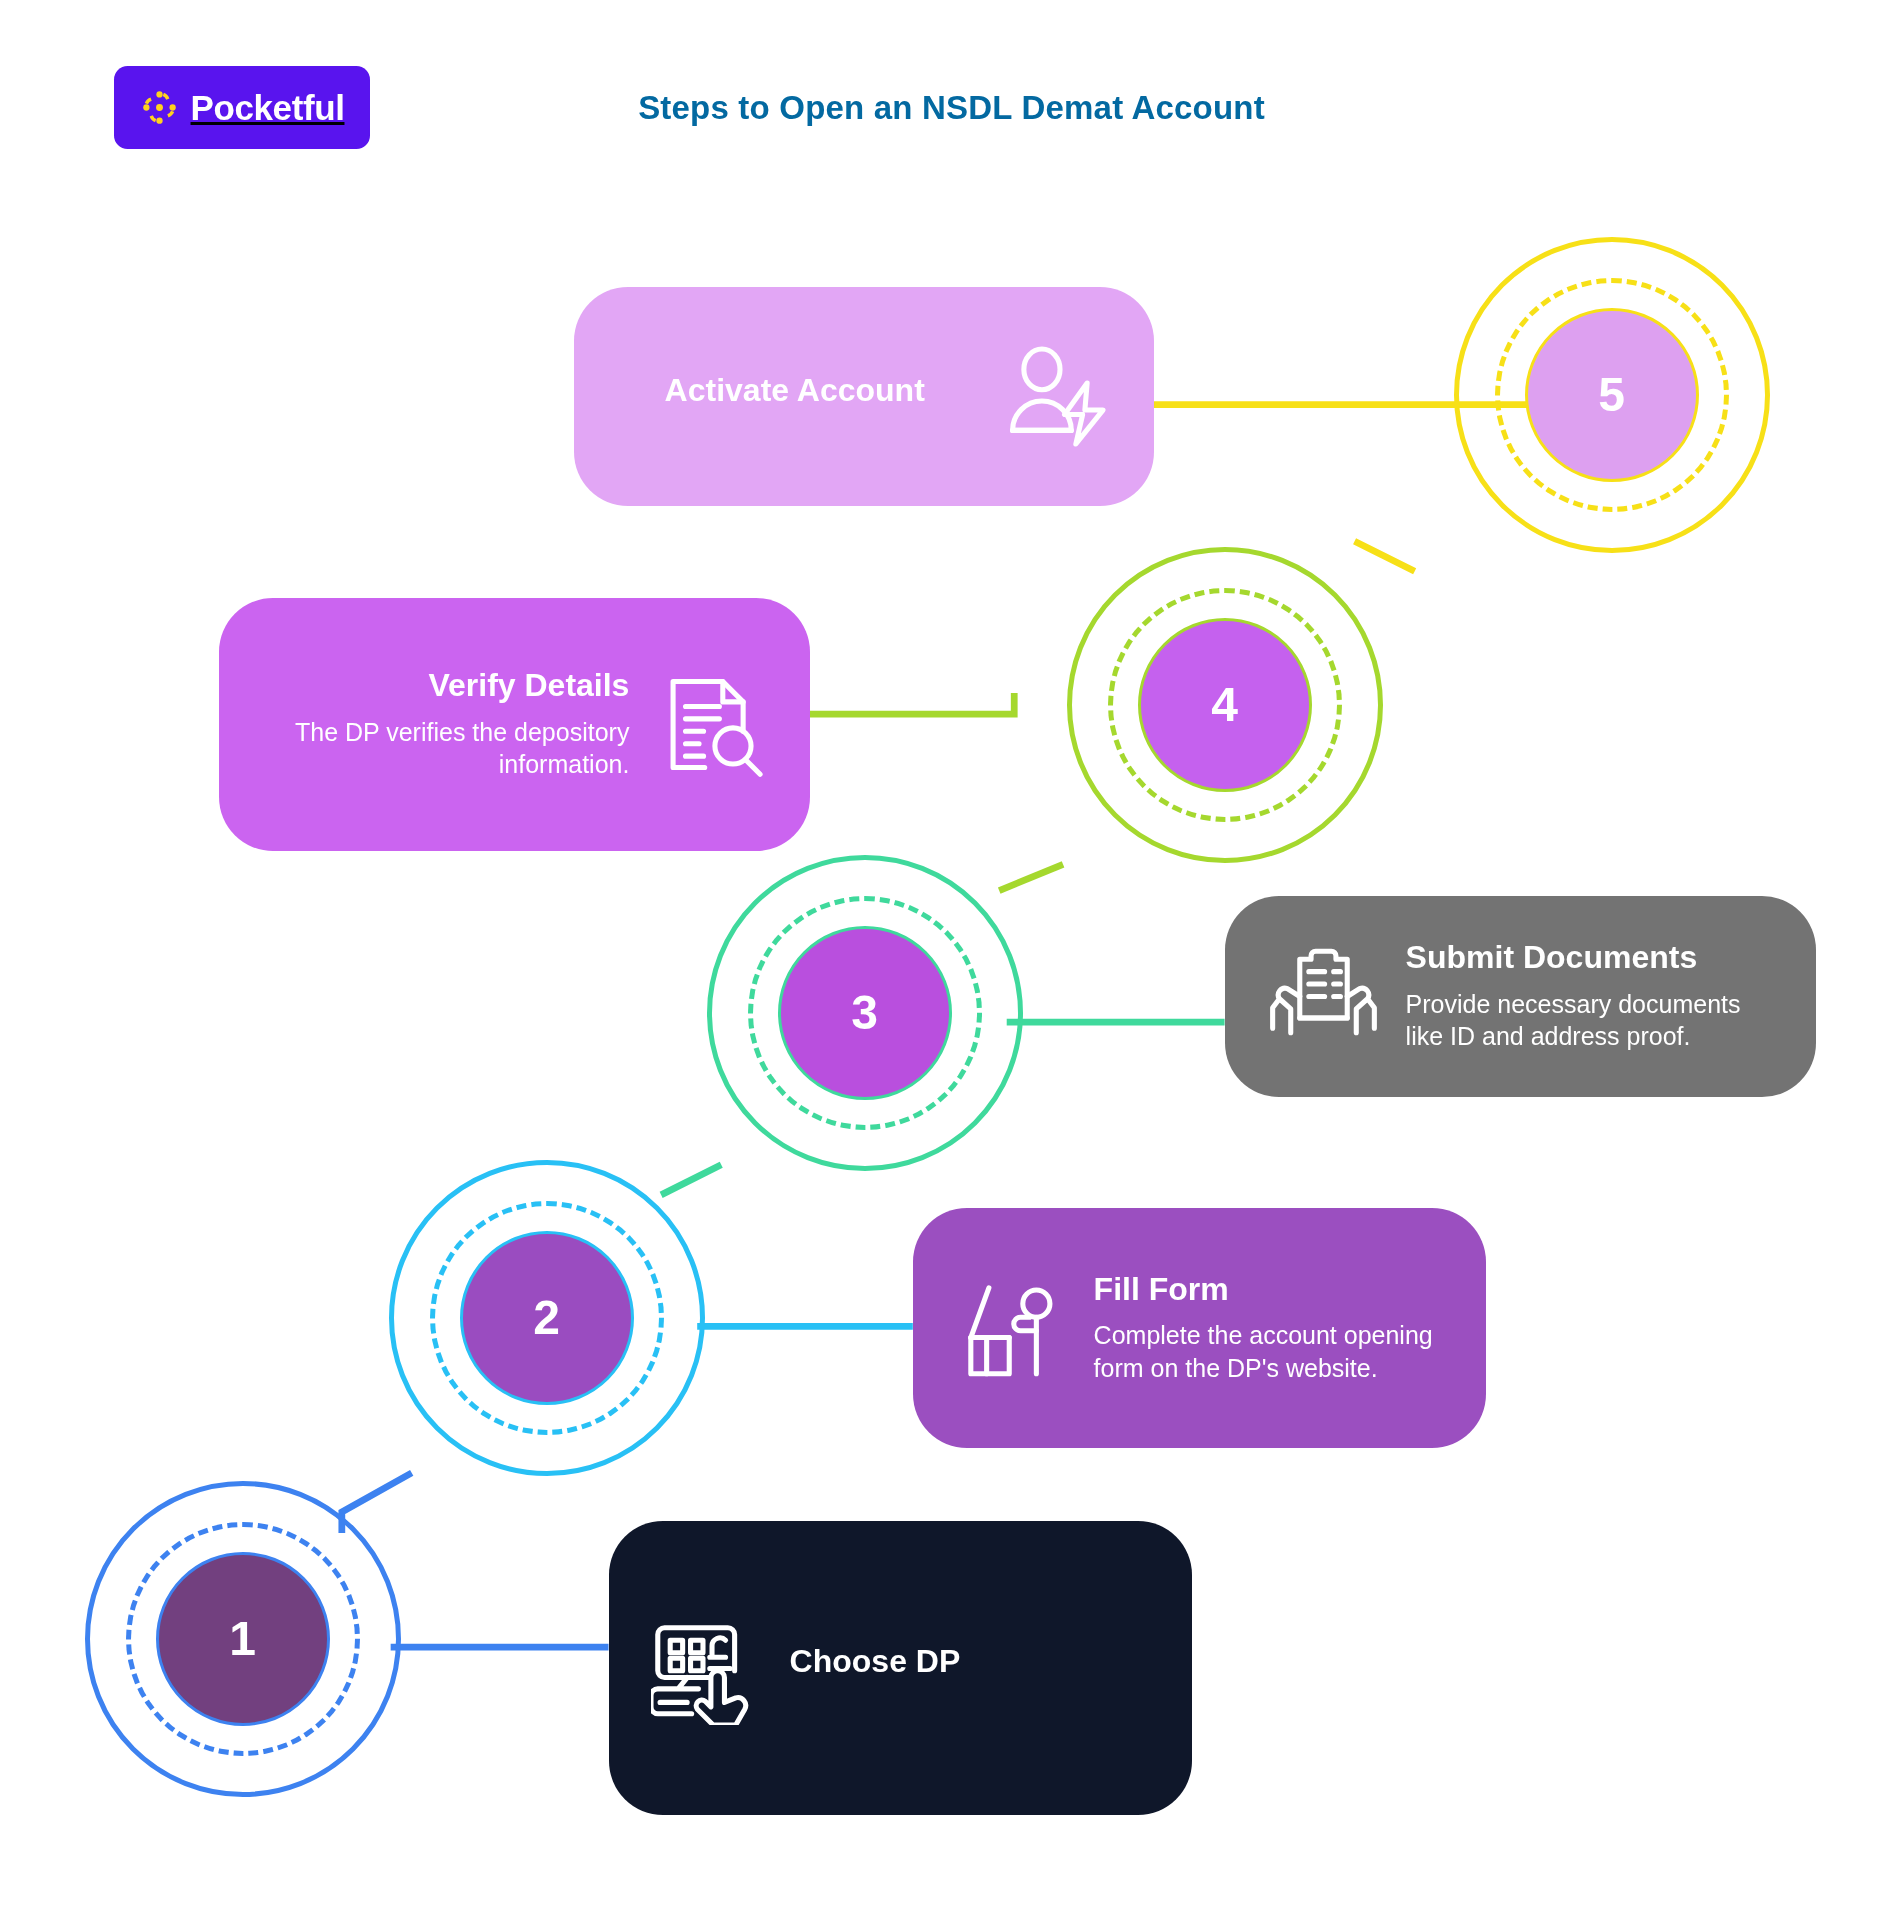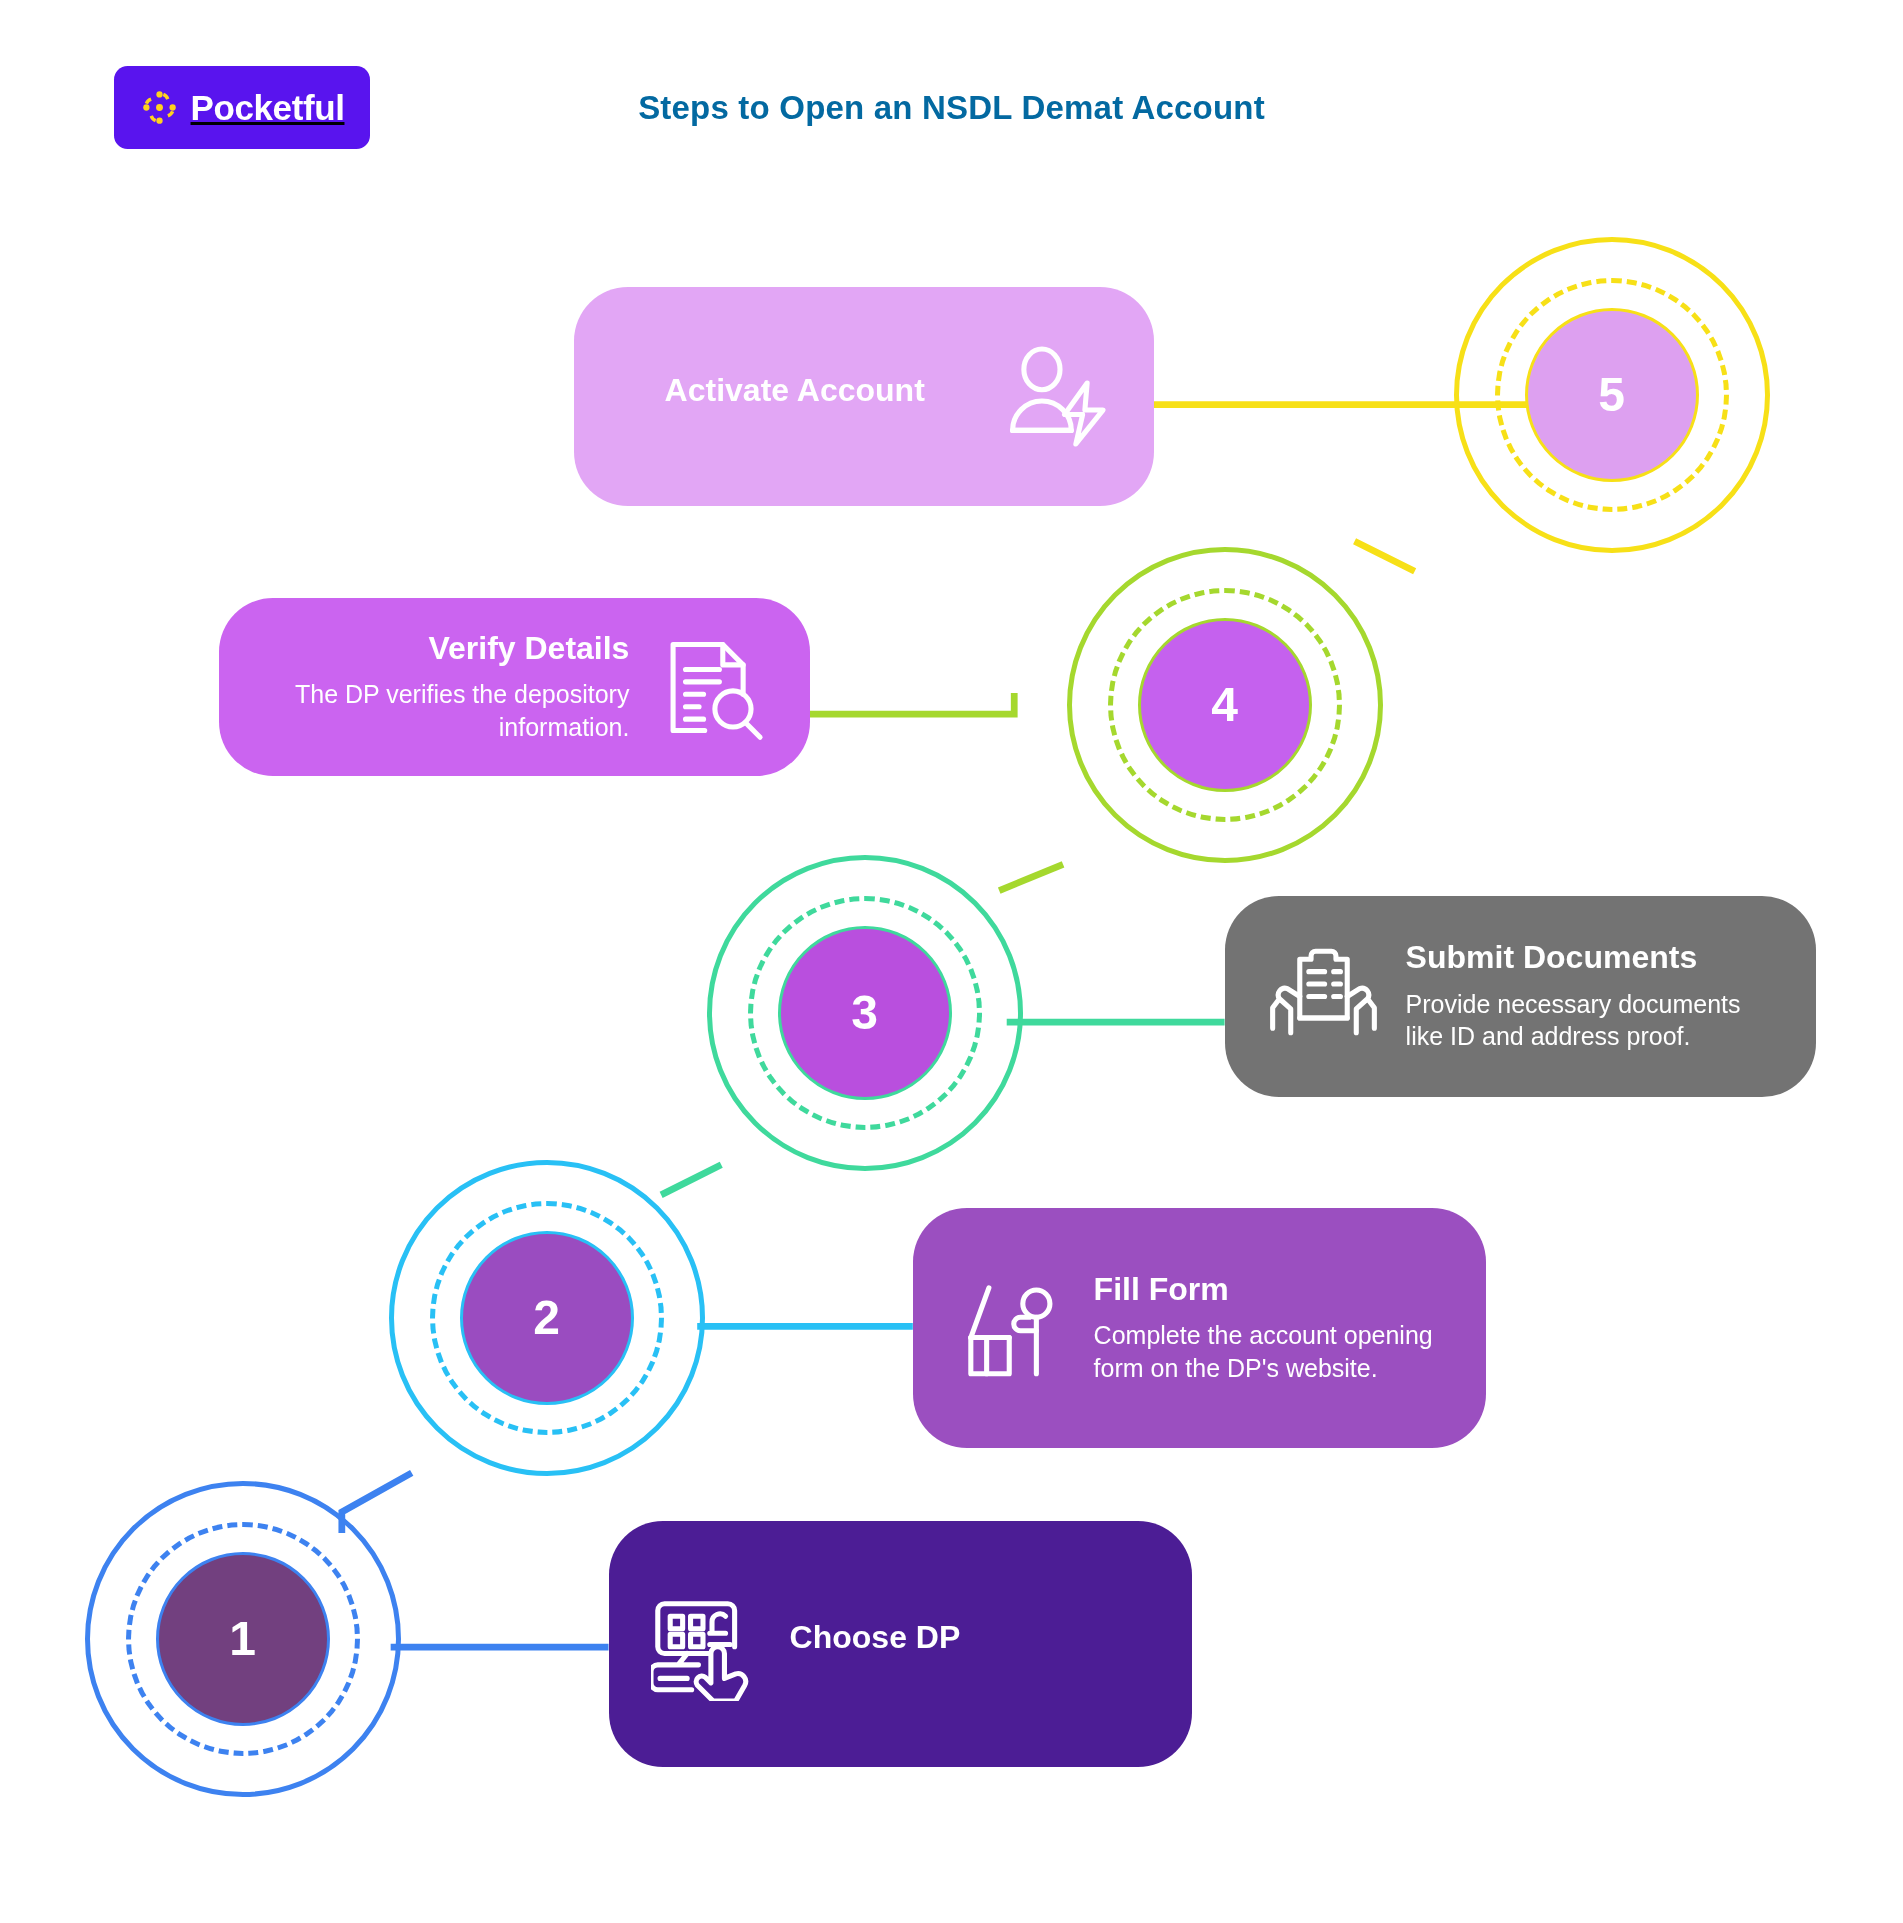--- a/index.html
+++ b/index.html
@@ -148,21 +148,21 @@
   </div>
 
   <div class="node" style="left:1063px; top:543px;">
     <div class="ring-outer" style="border-color:#A5D82E;"></div>
     <div class="ring-dash" style="border-color:#A5D82E;"></div>
     <div class="core" style="background:#C561EE; border-color:#A5D82E;">
       <span>4</span>
     </div>
   </div>
 
-  <div class="card align-right" style="left:219px; top:598px; width:591px; height:178px; background:#CB64F0;">
+  <div class="card align-right" style="left:219px; top:598px; width:591px; height:253px; background:#CB64F0;">
     <div class="txt">
       <div class="ttl">Verify Details</div>
       <div class="dsc">The DP verifies the depository information.</div>
     </div>
     <div class="ico">
       <svg viewBox="0 0 100 100" fill="none" stroke="#ffffff" stroke-width="4.5" stroke-linecap="round" stroke-linejoin="round">
         <path d="M16 12 h44 l18 18 v26 M16 12 v76 h28"></path>
         <path d="M60 12 v18 h18"></path>
         <path d="M27 34 h30 M27 45 h30 M27 56 h16 M27 67 h12 M27 78 h16"></path>
         <circle cx="69" cy="69" r="16"></circle>
@@ -222,21 +222,21 @@
   </div>
 
   <div class="node" style="left:81px; top:1477px;">
     <div class="ring-outer" style="border-color:#3D82F0;"></div>
     <div class="ring-dash" style="border-color:#3D82F0;"></div>
     <div class="core" style="background:#72407F; border-color:#3D82F0;">
       <span>1</span>
     </div>
   </div>
 
-  <div class="card align-left" style="left:609px; top:1521px; width:583px; height:246px; background:#4c1d95;">
+  <div class="card align-left" style="left:609px; top:1521px; width:583px; height:294px; background:#0f172a;">
     <div class="ico">
       <svg viewBox="0 0 100 100" fill="none" stroke="#ffffff" stroke-width="4.5" stroke-linecap="round" stroke-linejoin="round">
         <path d="M12 14 h56 a6 6 0 0 1 6 6 v32 M12 14 a6 6 0 0 0-6 6 v32 a6 6 0 0 0 6 6 h40"></path>
         <rect x="17" y="25" width="11" height="11"></rect>
         <rect x="35" y="25" width="11" height="11"></rect>
         <rect x="17" y="41" width="11" height="11"></rect>
         <rect x="35" y="41" width="11" height="11"></rect>
         <path d="M66 25 a7 7 0 0 0-12 5 v9 M52 40 h14 M52 50 h18"></path>
         <path d="M32 58 l-8 10 M6 68 h36 M6 68 a6 6 0 0 0-6 6 v10 a6 6 0 0 0 6 6 h30 M8 80 h24"></path>
         <path d="M59 52 a6 6 0 0 1 6 6 v22 l10-4 a7 7 0 0 1 8 10 l-8 14 H55 l-14-14 a5 5 0 0 1 7-7 l5 5 V58 a6 6 0 0 1 6-6 z"></path>

